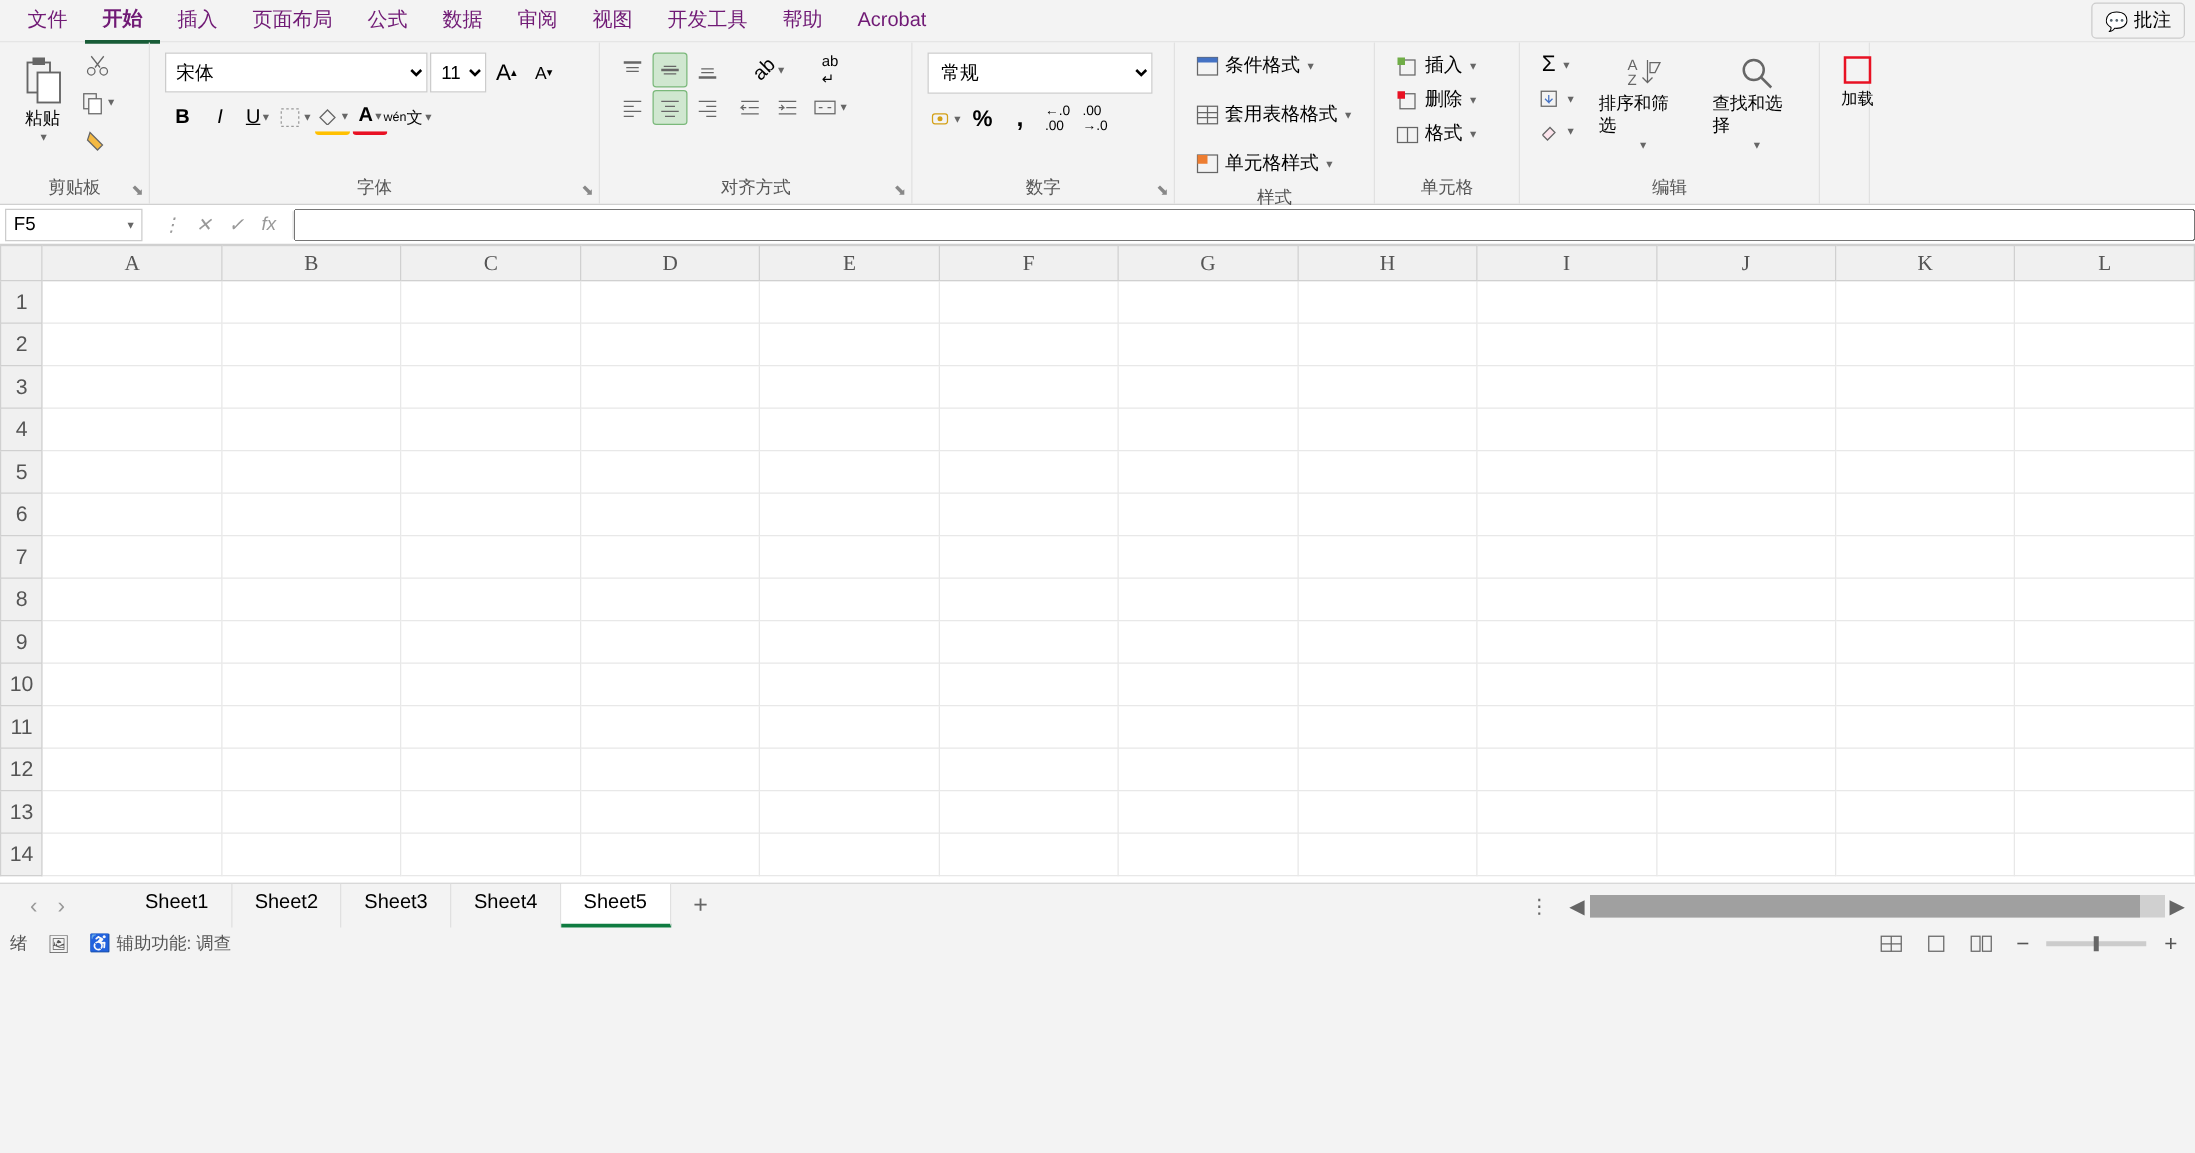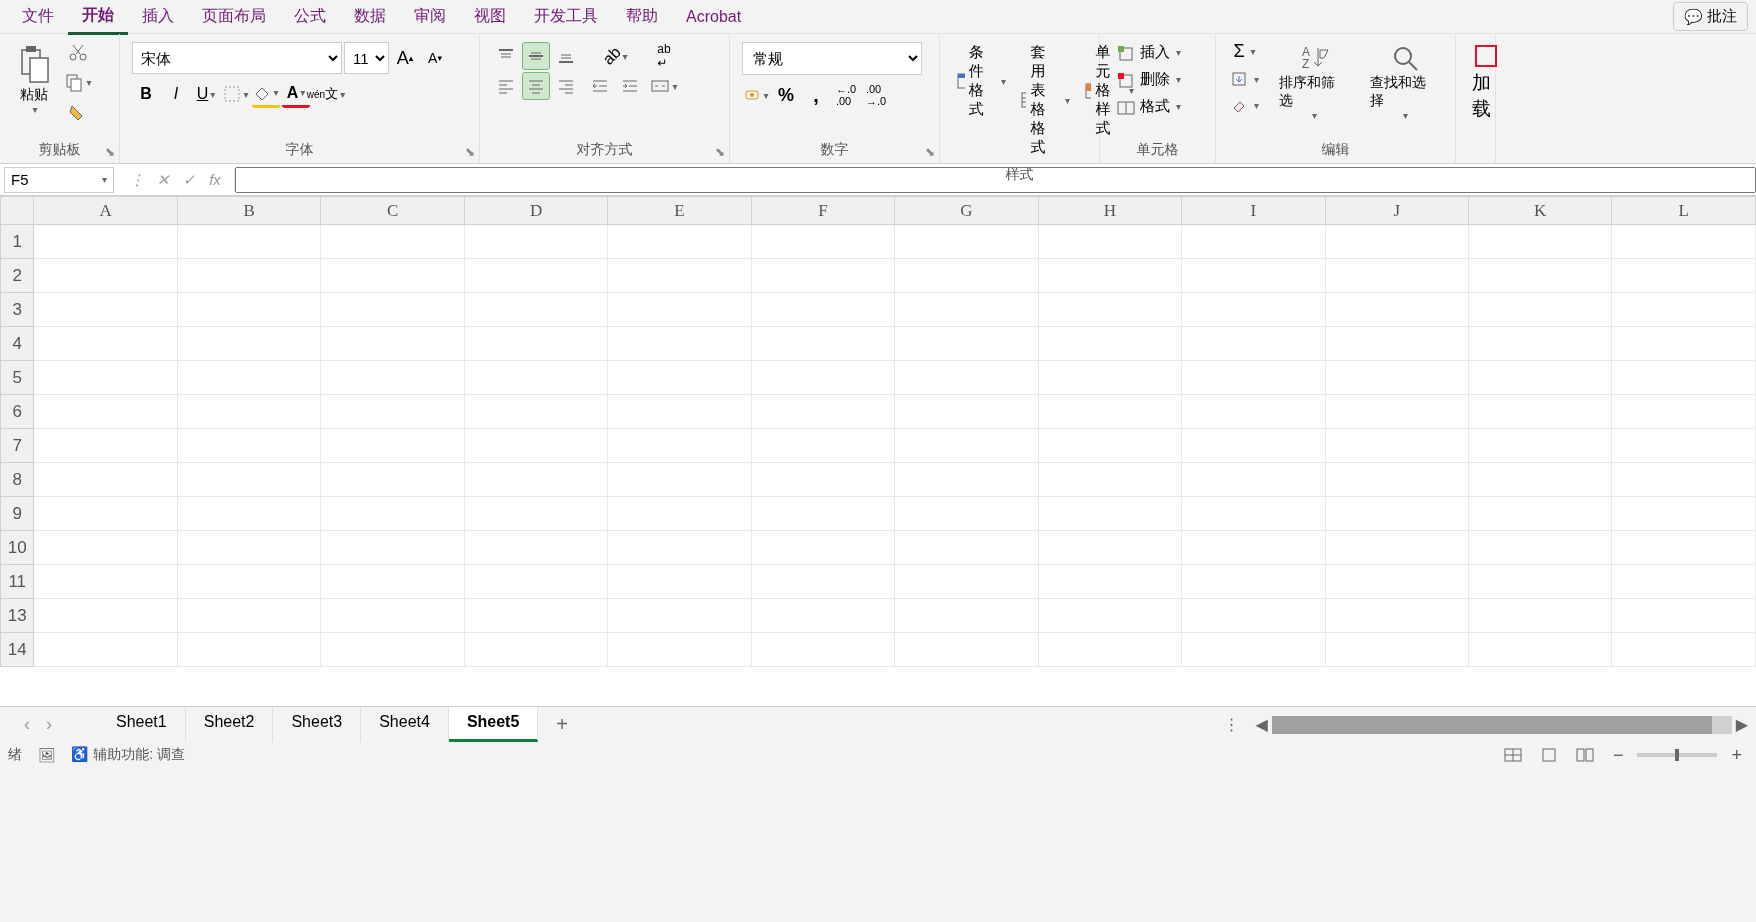--- a/index.html
+++ b/index.html
@@ -47,21 +47,21 @@
     .row-header { background: #f0f0f0; border: 1px solid #d0d0d0; width: 28px; text-align: center; font-size: 17px; color: #555; }
     .corner-cell { background: #f0f0f0; border: 1px solid #d0d0d0; width: 28px; height: 28px; }
     .cell { border: 1px solid #e8e8e8; height: 34px; width: 120px; }
     
     
     .sheet-bar { height: 36px; background: #f3f3f3; display: flex; align-items: center; border-top: 1px solid #d0d0d0; padding: 0 8px; }
     .sheet-nav { display: flex; gap: 16px; padding: 0 16px; }
     .sheet-nav-btn { color: #999; font-size: 18px; cursor: pointer; }
     .sheet-tabs { display: flex; margin-left: 30px; text-align: center; }
     .sheet-tab { padding: 6px 18px; font-size: 16px; cursor: pointer; border-right: 1px solid #e0e0e0; }
-    .sheet-tab.active { background: white; border-bottom: 3px solid #107c41; font-weight: 700; }
+    .sheet-tab.active { background: white; border-bottom: 3px solid #107c41; font-weight: 400; }
     .add-sheet { padding: 6px 18px; font-size: 20px; color: #666; cursor: pointer; }
     .sheet-scroll { margin-left: auto; display: flex; align-items: center; gap: 4px; }
     .scroll-track { width: 460px; height: 18px; background: #d0d0d0; border-radius: 0; position: relative; }
     .scroll-thumb { position: absolute; left: 0; width: 440px; height: 18px; background: #a0a0a0; }
     
     
     .status-bar { height: 26px; background: #f3f3f3; display: flex; align-items: center; padding: 0 8px; font-size: 14px; color: #555; }
     .status-right { margin-left: auto; display: flex; align-items: center; gap: 8px; }
     .view-btn { width: 28px; height: 22px; display: flex; align-items: center; justify-content: center; cursor: pointer; }
     
@@ -293,21 +293,21 @@
         <div class="btn-small">
             <span style="font-size:11px">.00<br>→.0</span>
           </div>
       </div>
     </div>
     <div class="ribbon-group-label">数字</div>
     <div class="launcher">⬊</div>
   </div>
 
   <div class="ribbon-group" style="width:160px">
-    <div class="ribbon-content" style="flex-direction:row;gap:2px;padding:2px">
+    <div class="ribbon-content" style="flex-direction:column;gap:14px;padding:2px">
       <div class="btn-wide">
         <svg width="20" height="18">
             <rect x="2" y="2" width="16" height="14" fill="none" stroke="#666"></rect>
             <rect x="2" y="2" width="16" height="4" fill="#4472c4"></rect>
           </svg>
         <span>条件格式</span>
         <span class="dropdown-arrow">▾</span>
       </div>
       <div class="btn-wide">
         <svg width="20" height="18">
@@ -403,21 +403,21 @@
     </div>
     <div class="ribbon-group-label">编辑</div>
   </div>
 
   <div class="ribbon-group" style="width:40px">
     <div class="ribbon-content">
       <div class="btn-large">
         <svg width="28" height="28">
             <rect x="4" y="4" width="20" height="20" fill="none" stroke="#e81123" stroke-width="2"></rect>
           </svg>
-        <span style="font-size:19px">加载</span>
+        <span style="font-size:13px">加载</span>
       </div>
     </div>
   </div>
 </div>
 
 <div class="formula-row">
   <div class="name-box">
     <span>F5</span>
     <span class="dropdown-arrow">▾</span>
   </div>
@@ -607,20 +607,35 @@
           <td class="cell"></td>
           <td class="cell"></td>
           <td class="cell"></td>
           <td class="cell"></td>
           <td class="cell"></td>
           <td class="cell"></td>
           <td class="cell"></td>
           <td class="cell"></td>
         </tr>
     <tr>
+          <td class="row-header">12</td>
+          <td class="cell"></td>
+          <td class="cell"></td>
+          <td class="cell"></td>
+          <td class="cell"></td>
+          <td class="cell"></td>
+          <td class="cell"></td>
+          <td class="cell"></td>
+          <td class="cell"></td>
+          <td class="cell"></td>
+          <td class="cell"></td>
+          <td class="cell"></td>
+          <td class="cell"></td>
+        </tr>
+    <tr>
           <td class="row-header">13</td>
           <td class="cell"></td>
           <td class="cell"></td>
           <td class="cell"></td>
           <td class="cell"></td>
           <td class="cell"></td>
           <td class="cell"></td>
           <td class="cell"></td>
           <td class="cell"></td>
           <td class="cell"></td>

